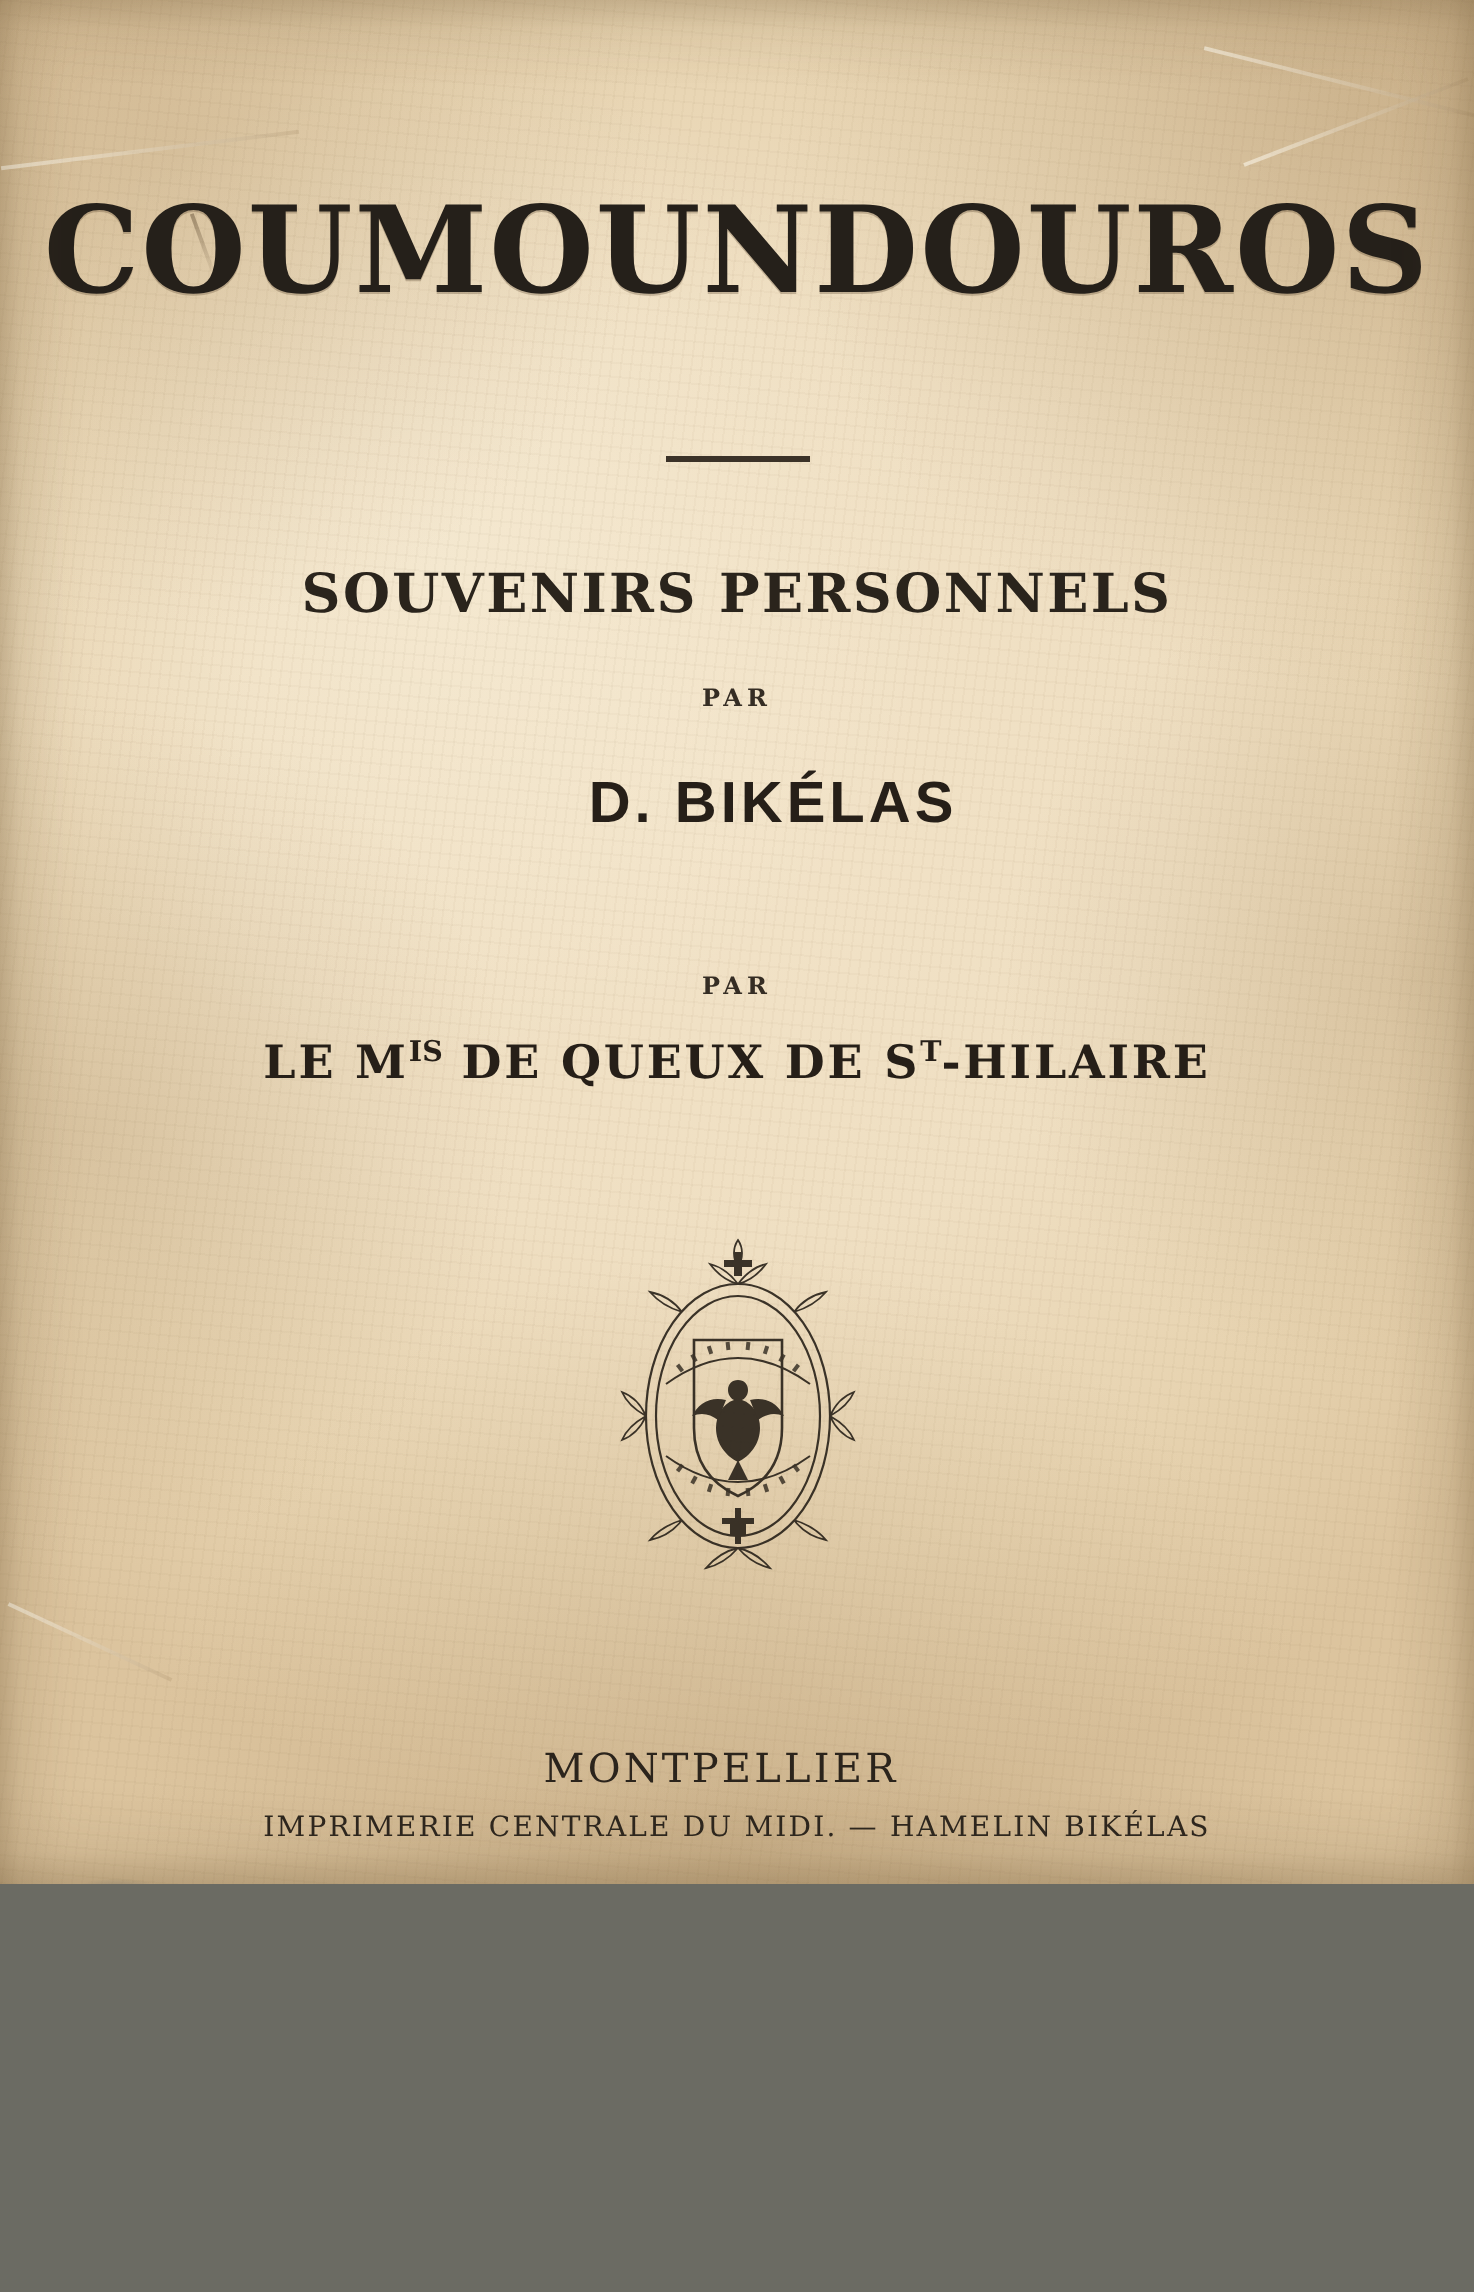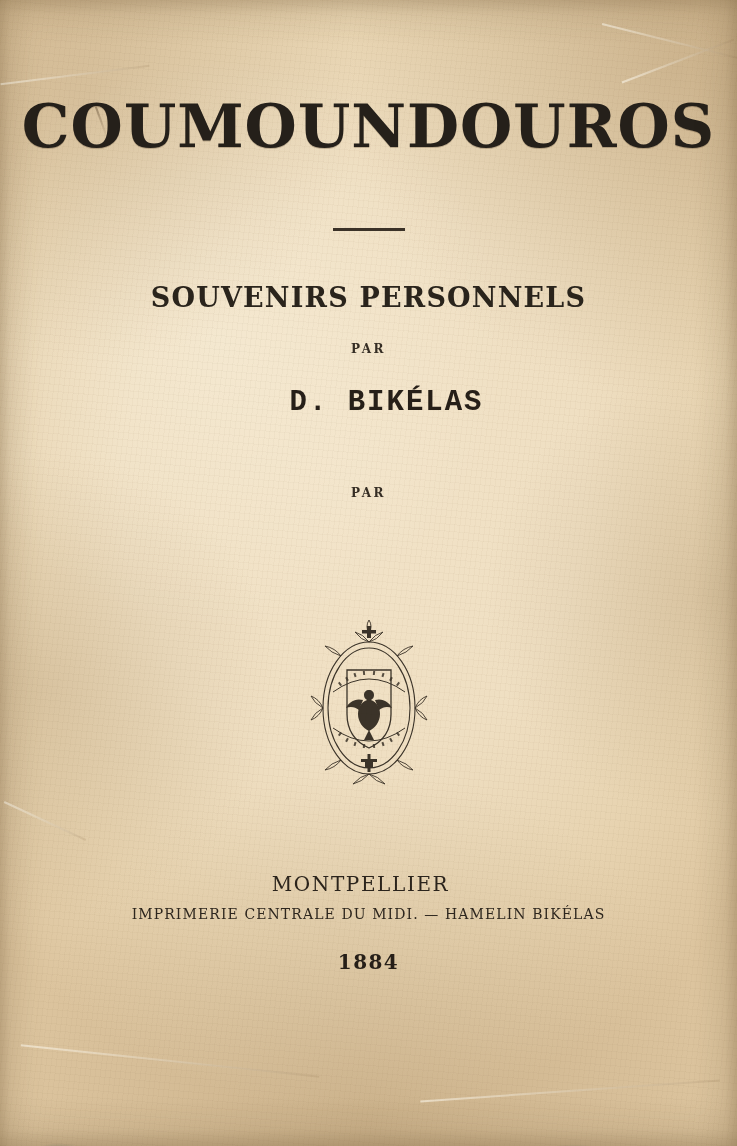--- a/index.html
+++ b/index.html
@@ -6,21 +6,21 @@
     margin: 0;
     padding: 0;
     background: #6b6b63;
   }
   body {
     font-family: "Liberation Serif", serif;
   }
   .page {
     position: relative;
     width: 737px;
-    height: 1146px;
+    height: 942px;
     overflow: hidden;
     background:
       radial-gradient(ellipse 70% 55% at 48% 42%, #f2e3c8 0%, #efdfc2 45%, #e7d3b0 75%, #dcc49e 100%);
   }
   
   .grain, .grain2, .grain3 {
     position: absolute;
     inset: 0;
     pointer-events: none;
   }
@@ -105,21 +105,21 @@
     font-family: "DejaVu Serif", serif;
     font-size: 12px;
     letter-spacing: 2.5px;
     font-weight: 700;
     color: #352d24;
   }
   .author {
     position: absolute;
     top: 386px;
     left: 0; right: 0;
-    font-family: Liberation Mono, monospace;
+    font-family: Liberation Sans, sans-serif;
     font-weight: 700;
     font-size: 29px;
     letter-spacing: 2px;
     color: #261f18;
     padding-left: 36px;
   }
   .translated {
     position: absolute;
     top: 438px;
     left: 0; right: 0;
@@ -232,20 +232,21 @@
 
     <div class="subtitle">SOUVENIRS PERSONNELS</div>
 
     <div class="par1">PAR</div>
 
     <div class="author">D. BIKÉLAS</div>
 
 
     <div class="par2">PAR</div>
 
+    <div class="translator"><span>LE M</span><sup>IS</sup><span> DE QUEUX DE S</span><sup>T</sup><span>-HILAIRE</span></div>
 
     <div class="emblem">
       <svg viewBox="0 0 140 196" width="140" height="196" aria-hidden="true">
         <g fill="none" stroke="#2c251c" stroke-width="1.1">
 
           <ellipse cx="70" cy="100" rx="46" ry="66"></ellipse>
           <ellipse cx="70" cy="100" rx="41" ry="60"></ellipse>
 
           <g stroke-width="0.9">
             <path d="M70 34 q-6 -8 -14 -10 q6 8 14 10"></path>

